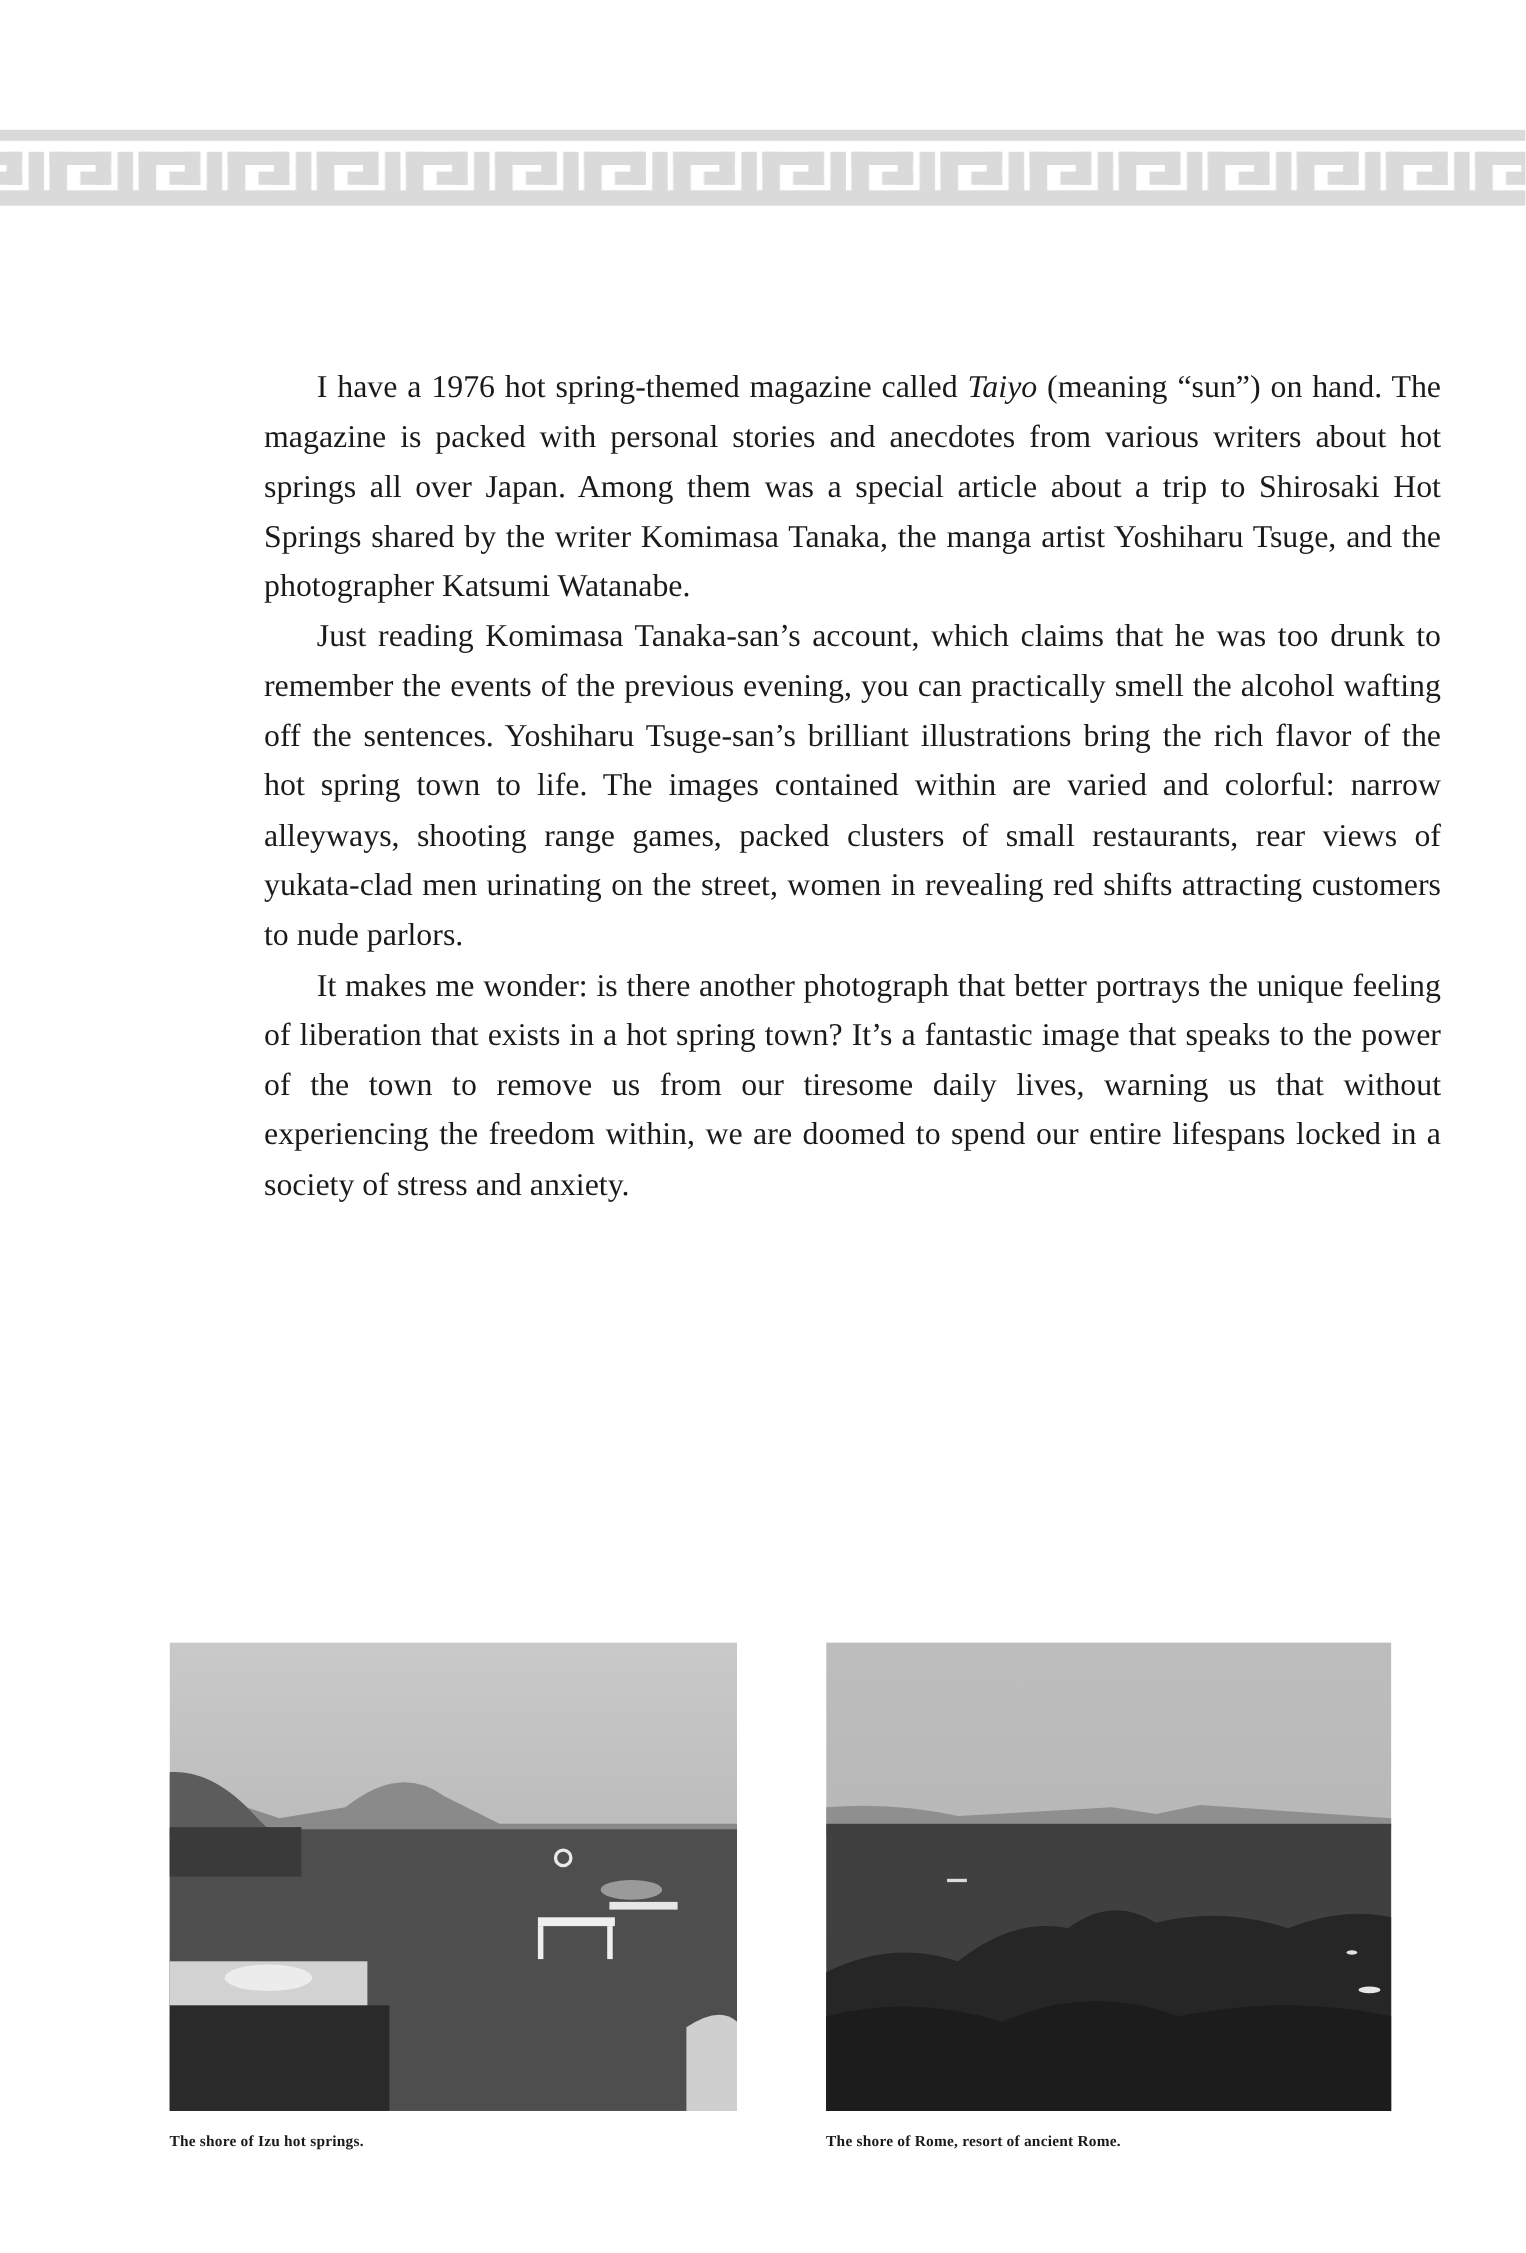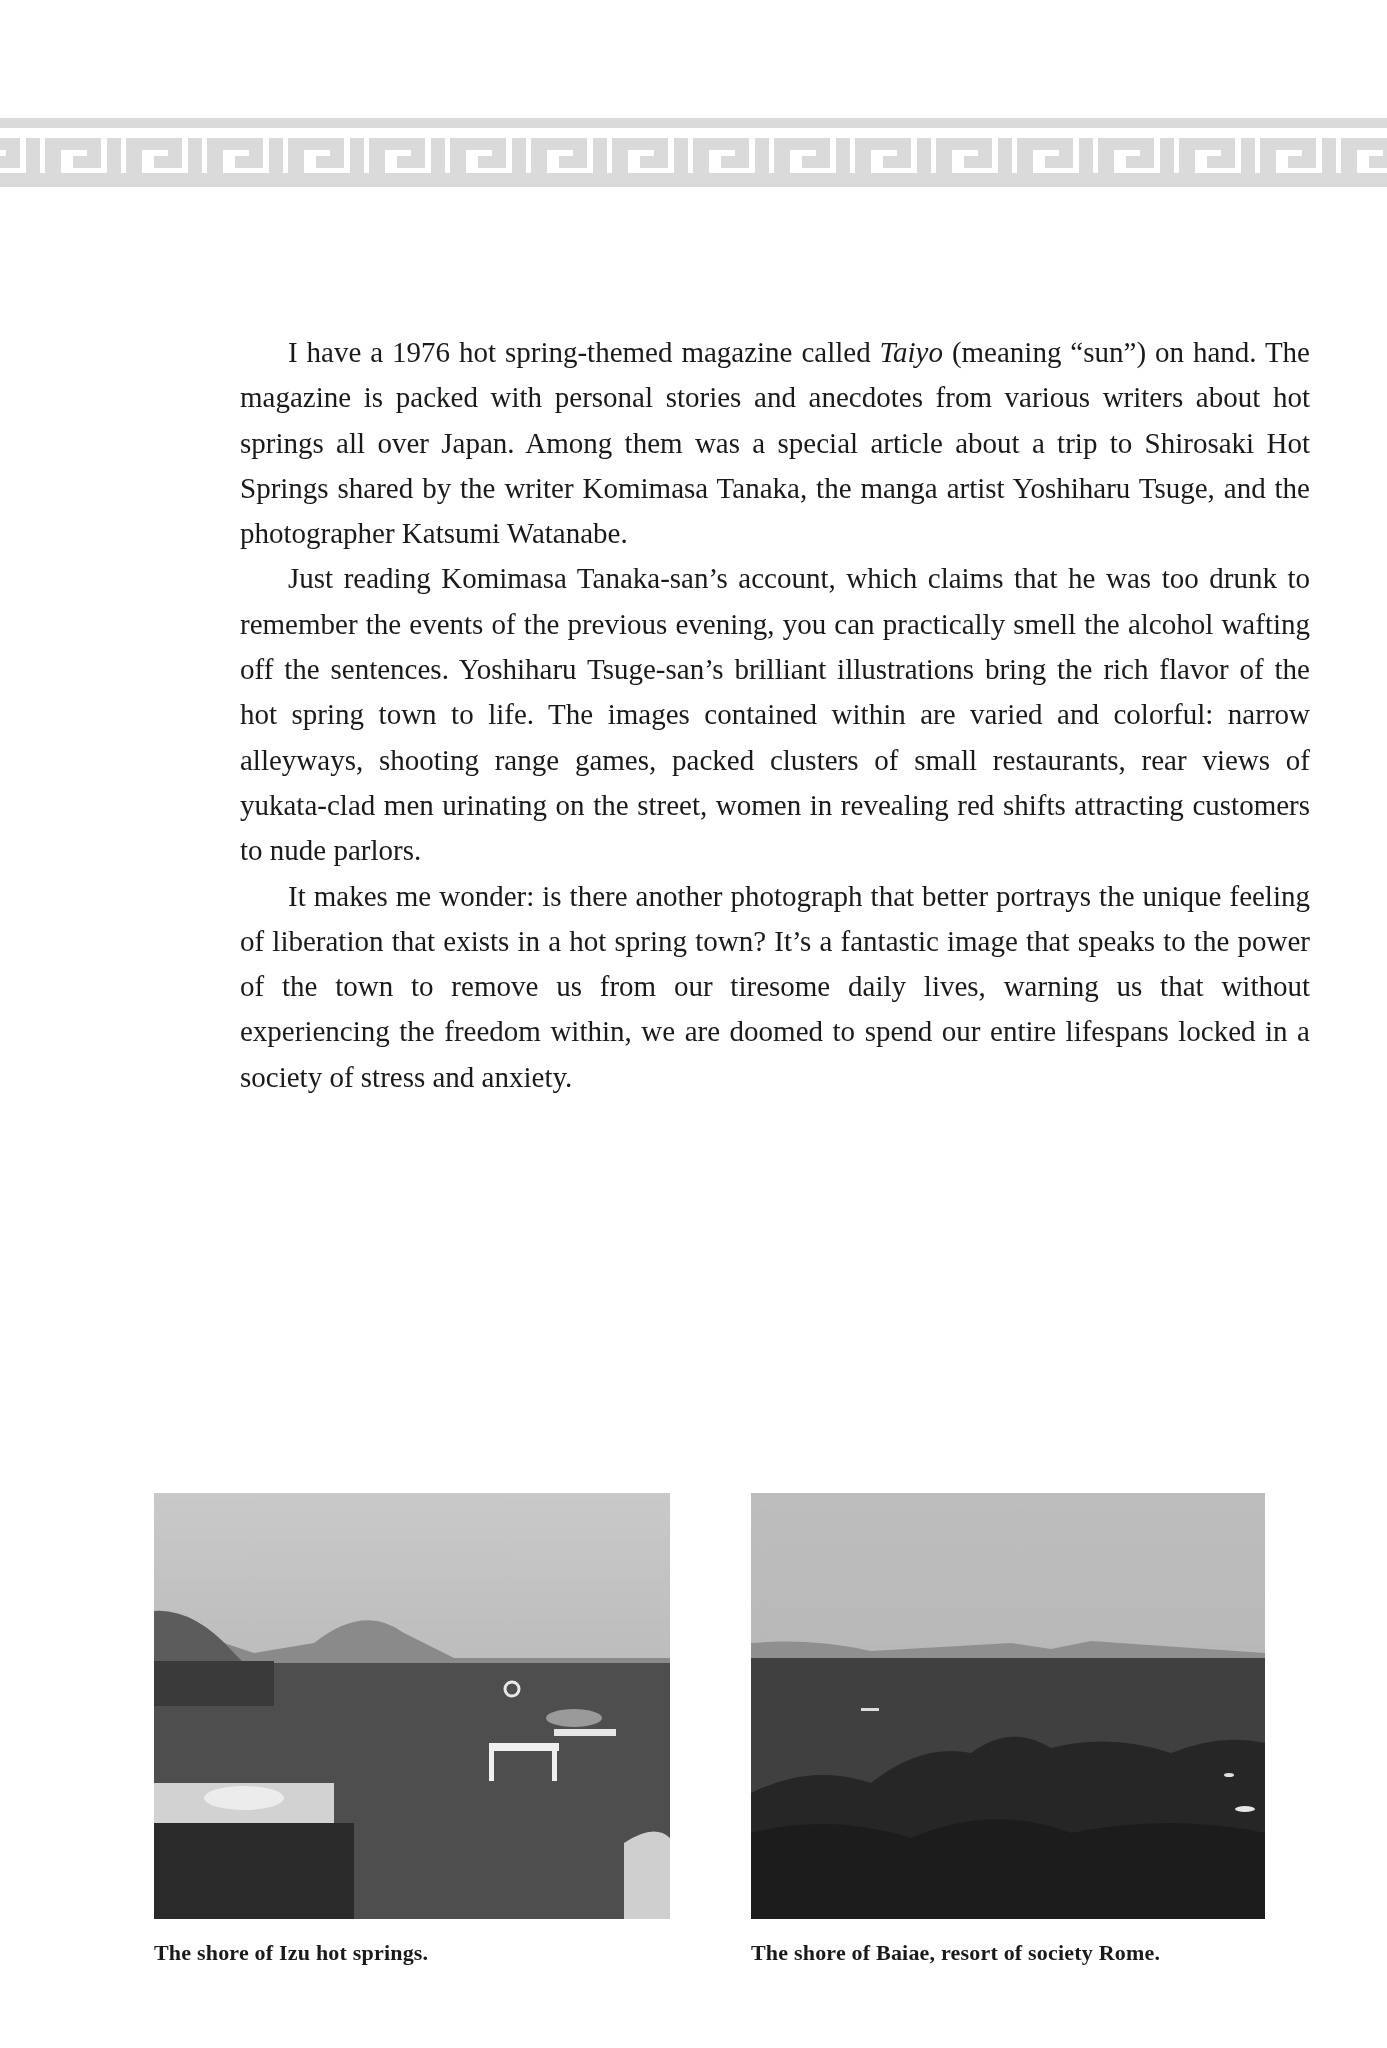--- a/index.html
+++ b/index.html
@@ -5,21 +5,21 @@
   html, body { margin:0; padding:0; background:#ffffff; }
   body { width:1387px; height:2048px; position:relative; overflow:hidden; font-family:"Liberation Serif","DejaVu Serif",serif; color:#1a1a1a; }
   .border-band { position:absolute; left:0; top:90px; width:1387px; height:100px; }
   .body-text { position:absolute; left:240px; top:330px; width:1070px; font-size:29px; line-height:45.3px; text-align:justify; }
   .body-text p { margin:0; text-indent:48px; }
   .body-text i { }
   .photo { position:absolute; top:1493px; height:426px; overflow:hidden; }
   .photo svg { display:block; width:100%; height:100%; }
   .photo-left { left:154px; width:516px; }
   .photo-right { left:751px; width:514px; }
-  .caption { position:absolute; top:1940px; font-size:22px; font-weight:bold; letter-spacing:0.2px; }
+  .caption { position:absolute; top:1940px; font-size:14px; font-weight:bold; letter-spacing:0.2px; }
   .caption-left { left:154px; }
   .caption-right { left:751px; }
 </style>
 </head>
 <body>
 
 <svg class="border-band" viewBox="0 0 1387 100" preserveAspectRatio="none">
   <defs>
     <pattern id="key" x="-40" y="0" width="81" height="100" patternUnits="userSpaceOnUse">
       <rect x="0" y="28" width="81" height="10" fill="#d6d6d6"></rect>
@@ -79,13 +79,13 @@
     <rect x="0" y="165" width="514" height="261" fill="#404040"></rect>
     <rect x="110" y="215" width="18" height="3" fill="#dcdcdc"></rect>
     <path d="M0 300 Q60 270 120 290 Q170 250 220 260 Q260 230 300 255 Q360 240 420 260 Q470 240 514 250 L514 426 L0 426 Z" fill="#262626"></path>
     <path d="M0 340 Q80 320 160 345 Q240 310 320 340 Q420 320 514 340 L514 426 L0 426 Z" fill="#1c1c1c"></path>
     <ellipse cx="478" cy="282" rx="5" ry="2" fill="#e0e0e0"></ellipse>
     <ellipse cx="494" cy="316" rx="10" ry="3" fill="#e6e6e6"></ellipse>
   </svg>
 </div>
 
 <div class="caption caption-left">The shore of Izu hot springs.</div>
-<div class="caption caption-right">The shore of Baiae, resort of society Rome.</div>
+<div class="caption caption-right">The shore of Rome, resort of ancient Rome.</div>
 
 </body></html>

